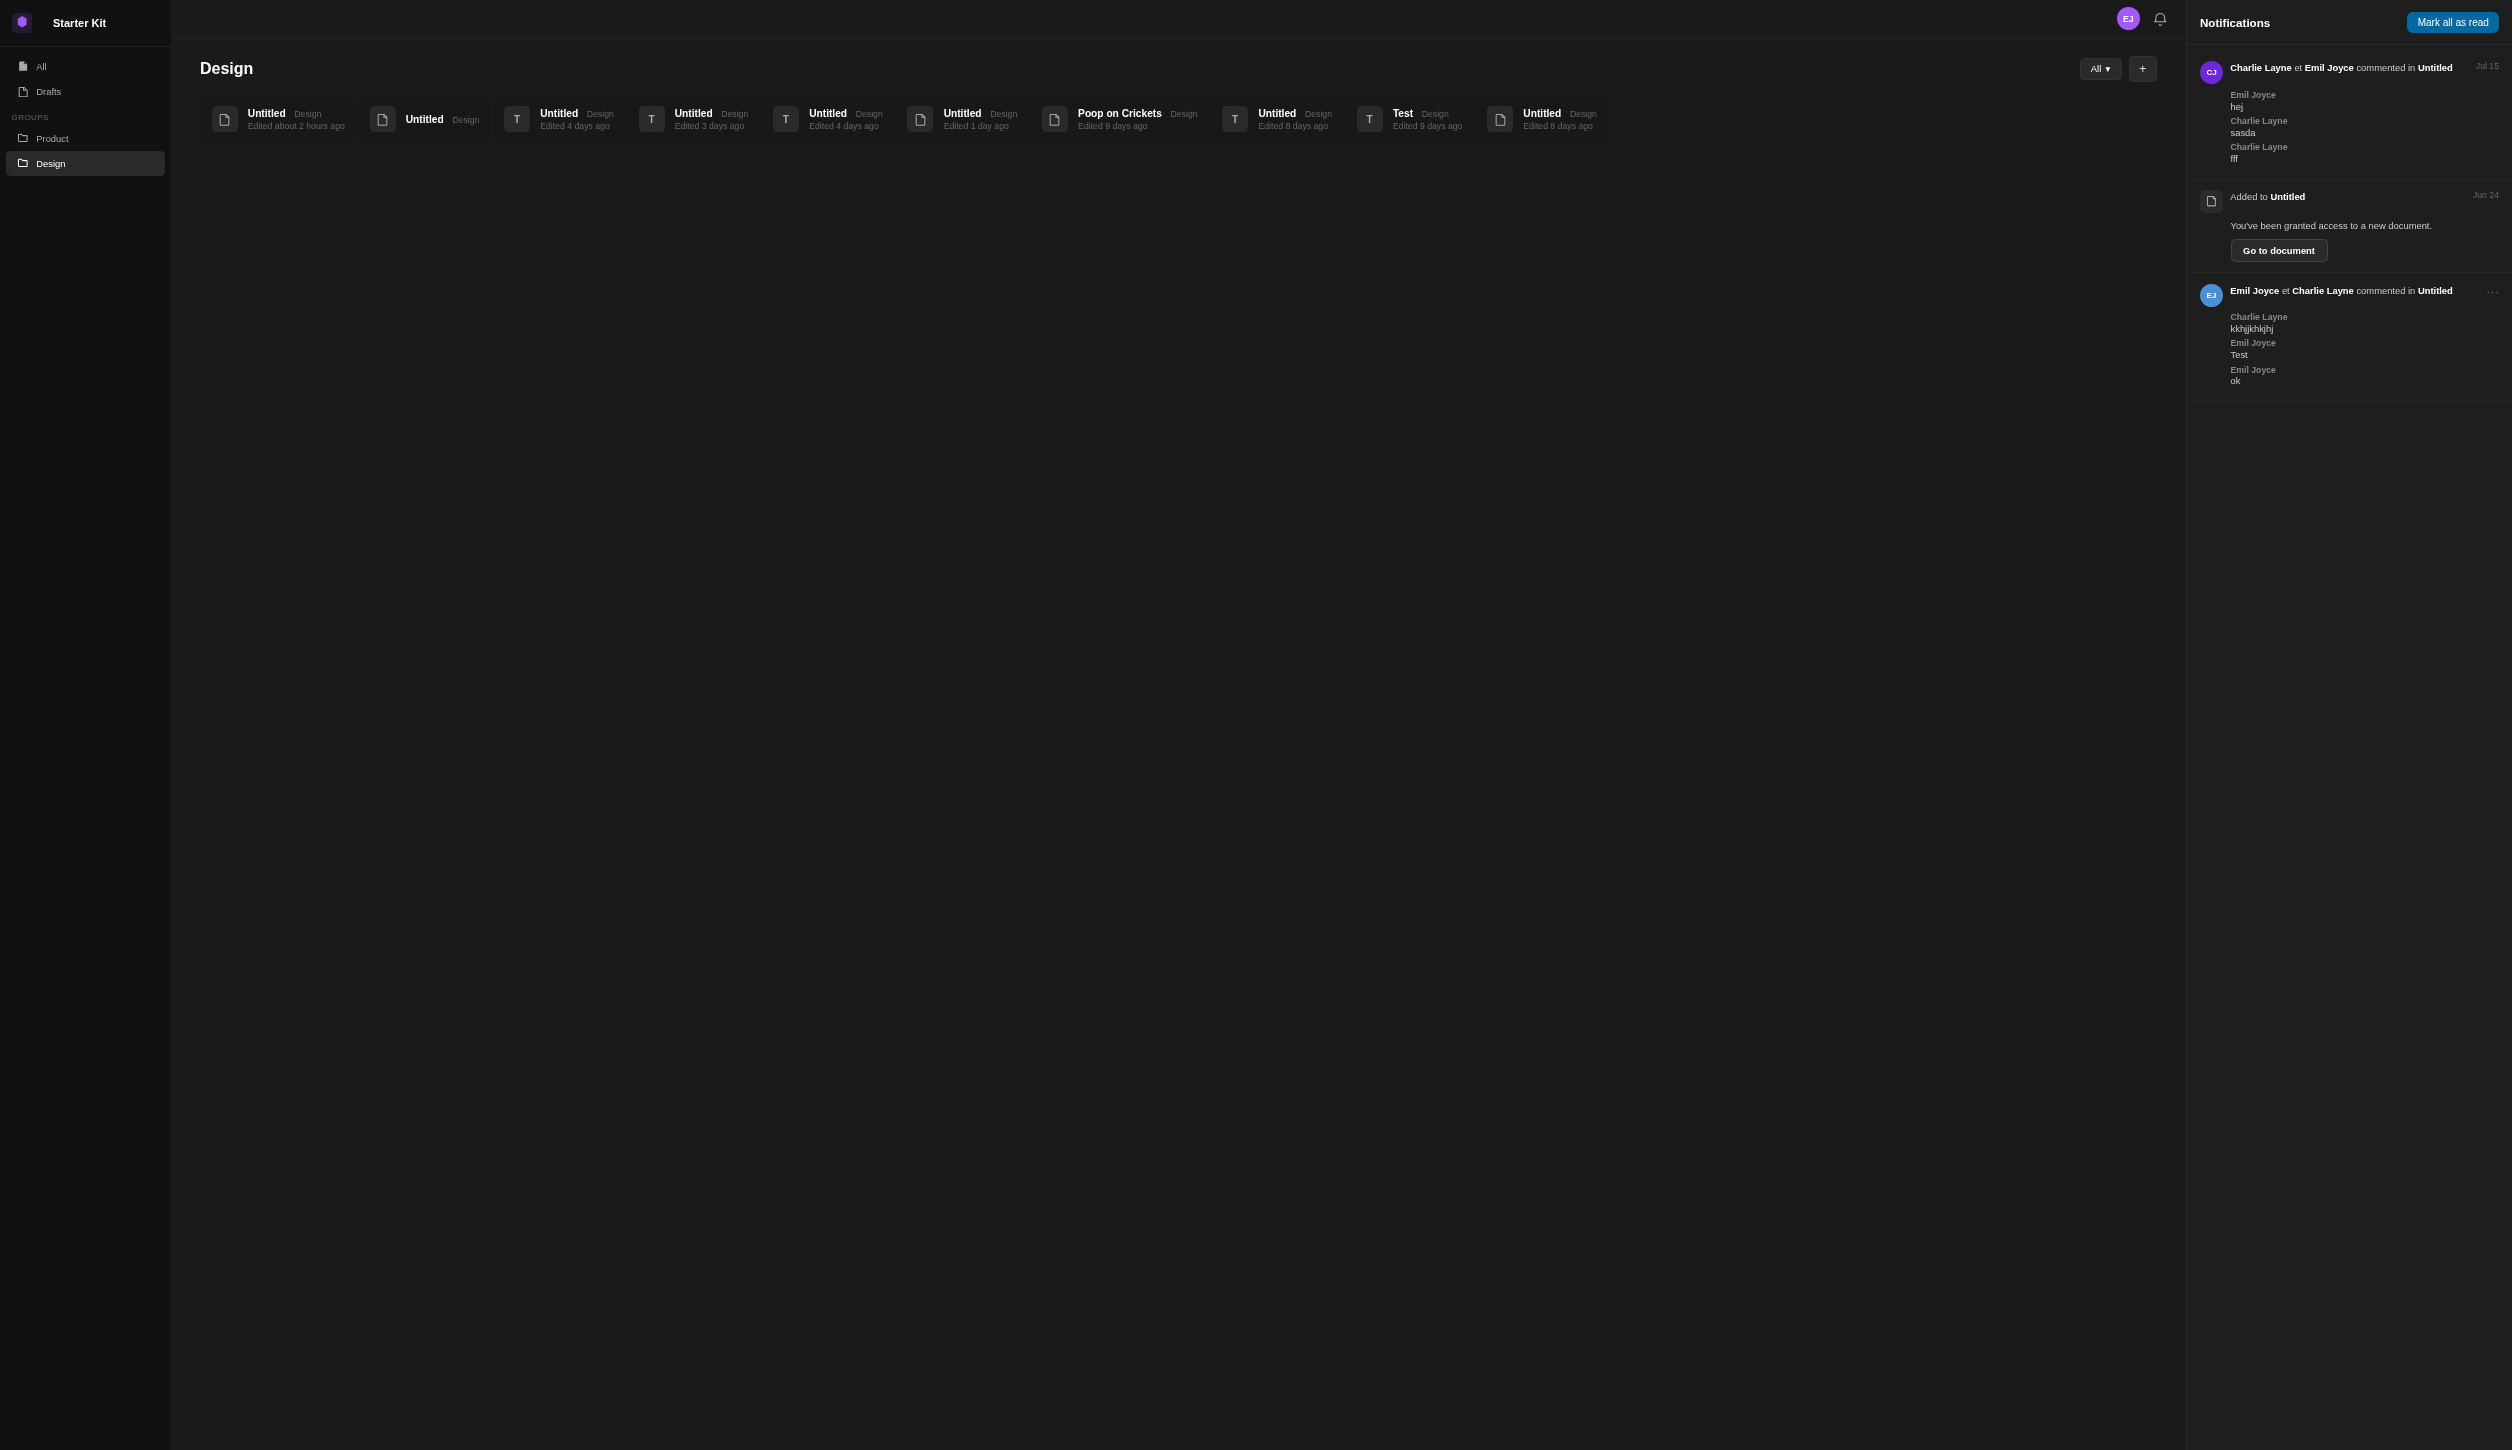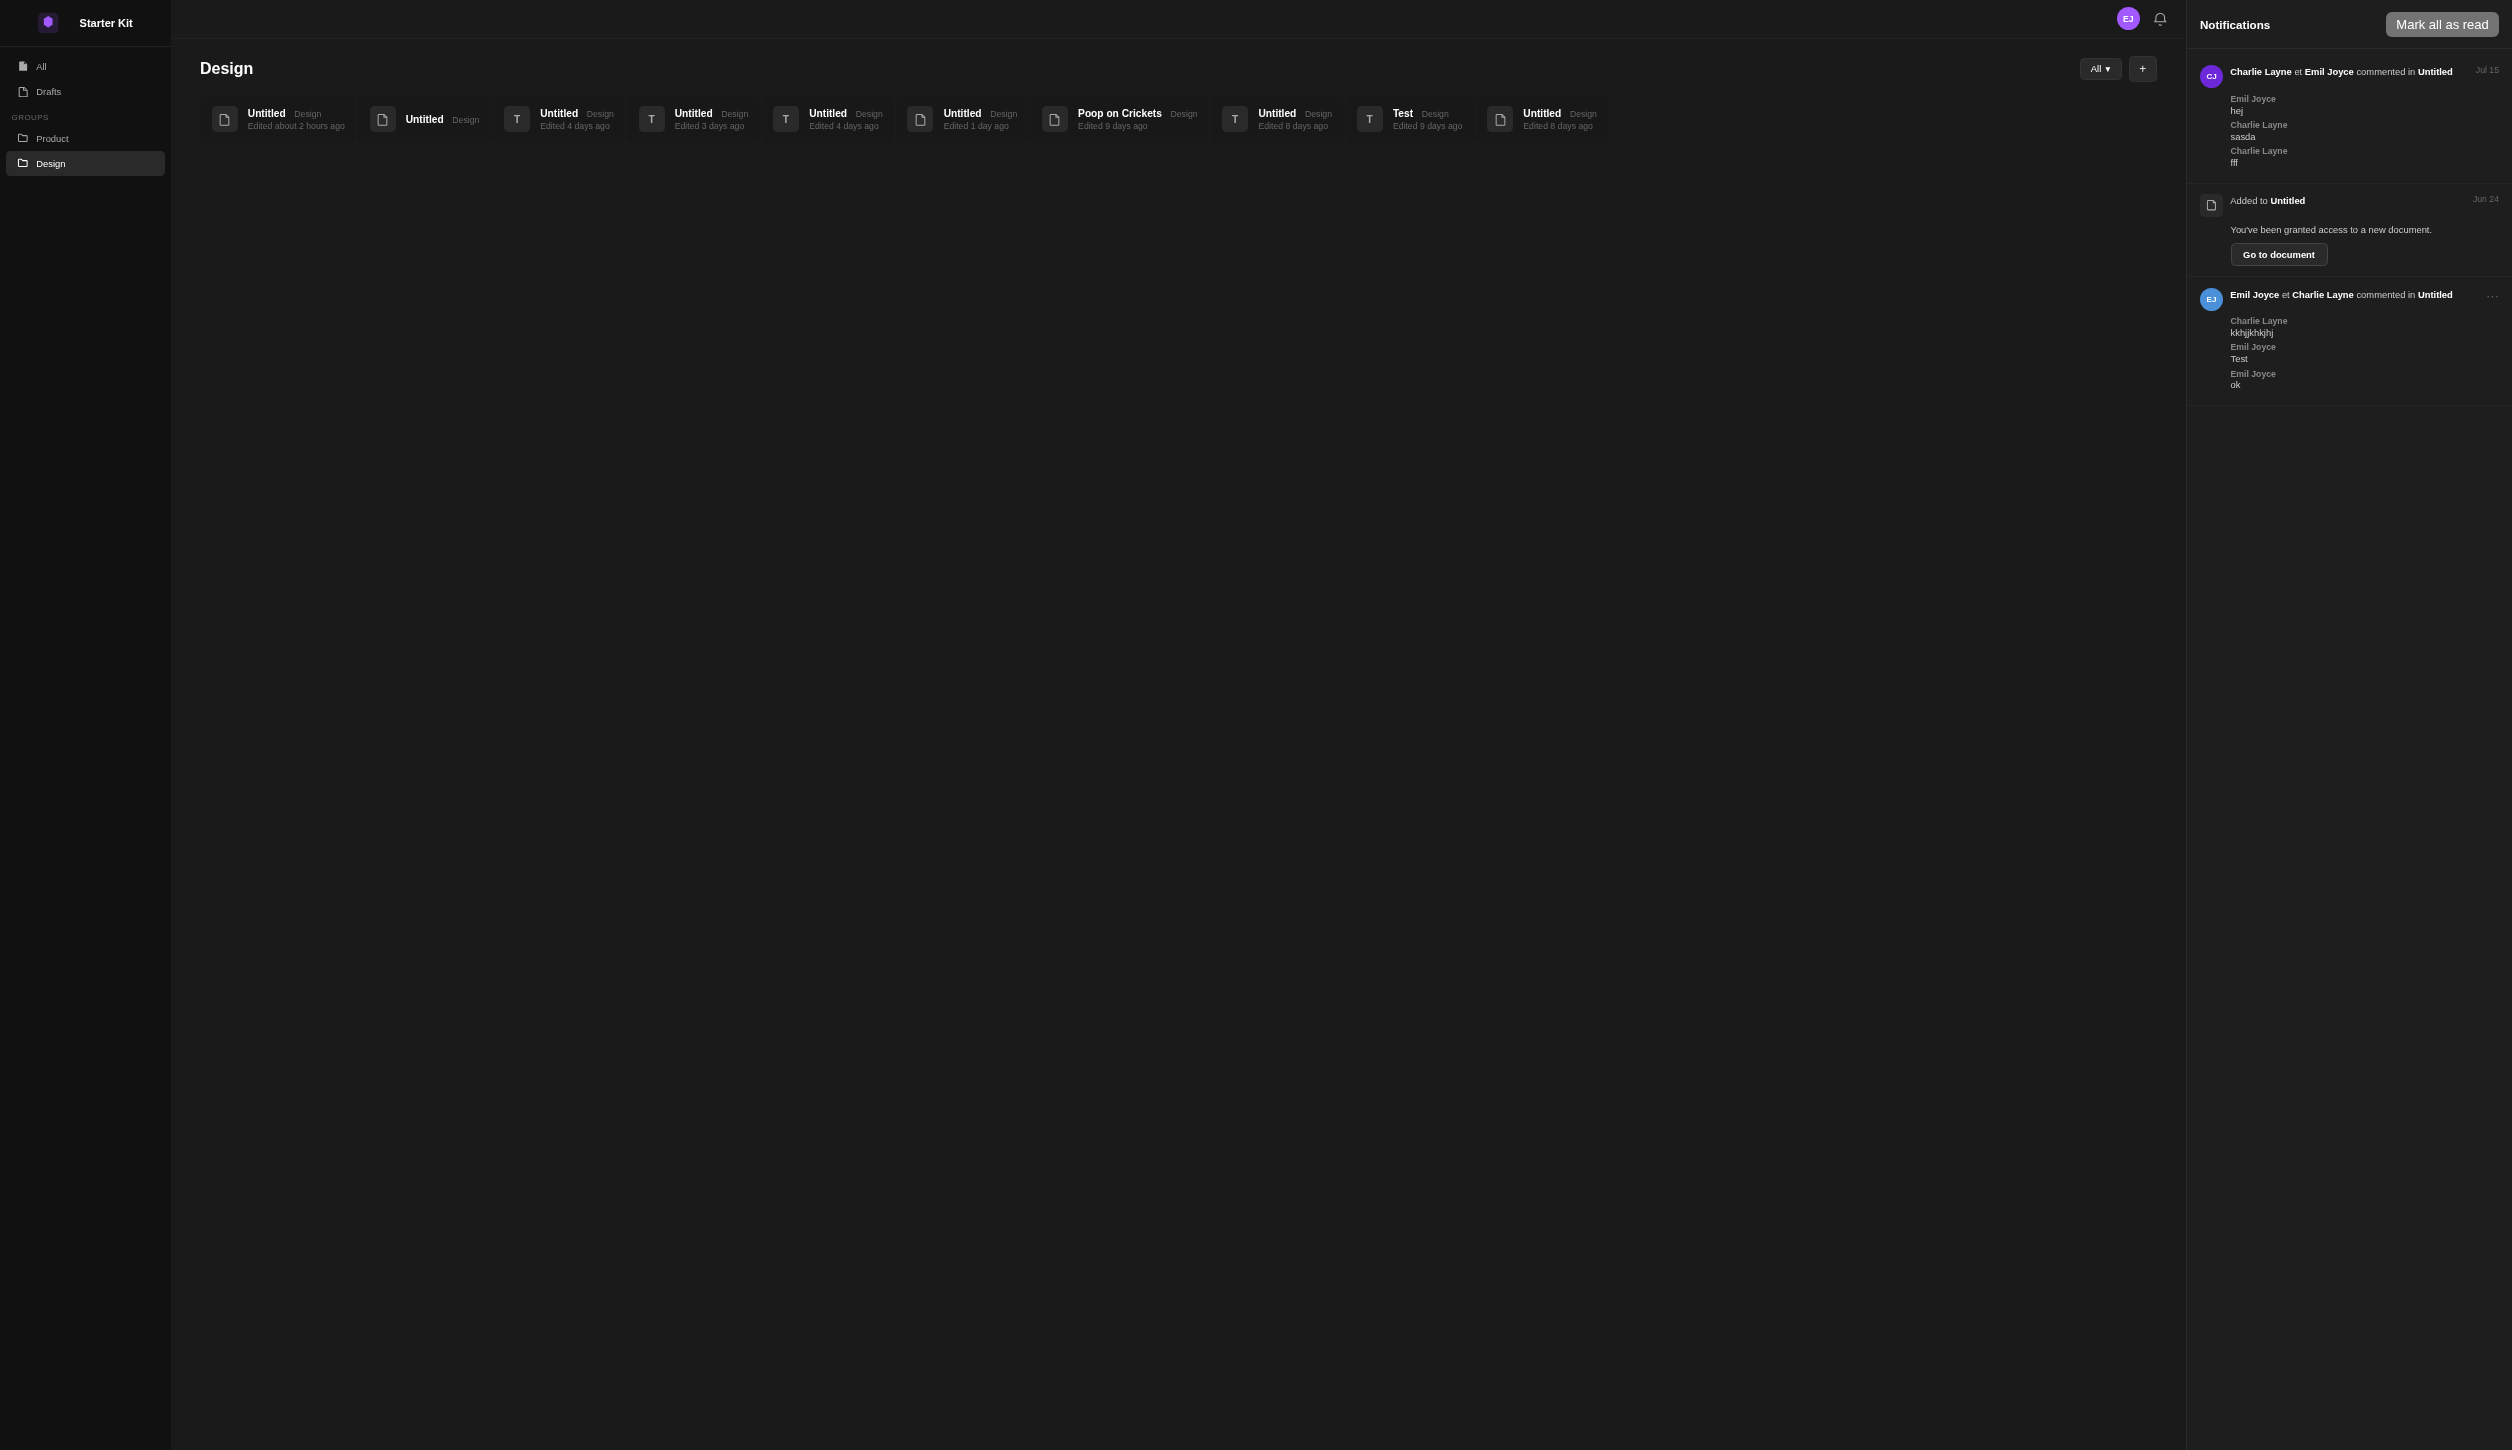--- a/index.html
+++ b/index.html
@@ -20,21 +20,20 @@
       flex-direction: column;
       flex-shrink: 0;
       padding: 0;
     }
     .sidebar-header {
       display: flex;
       align-items: center;
       gap: 21px;
       padding: 13px 11.6px;
       border-bottom: 0.7px solid #222;
-      justify-content: center;
     }
     .sidebar-logo {
       width: 20.4px;
       height: 20.4px;
       color: #a259ff;
     }
     .sidebar-title {
       font-size: 11px;
       font-weight: 600;
       color: #ffffff;
@@ -206,26 +205,26 @@
       justify-content: space-between;
       padding: 11.6px 13px;
       border-bottom: 0.7px solid #2a2a2a;
     }
     .notif-title {
       font-size: 11.6px;
       font-weight: 700;
       color: #ffffff;
     }
     .mark-all-btn {
-      background: #737373;
+      background: #0369a1;
       border: none;
       color: #ffffff;
       padding: 5.1px 10.2px;
       border-radius: 5.8px;
-      font-size: 13px;
+      font-size: 10px;
       cursor: pointer;
       font-weight: 500;
     }
     .notif-list {
       flex: 1;
       overflow-y: auto;
       padding: 5.8px 0;
     }
     .notif-item {
       padding: 10.2px 13px;

